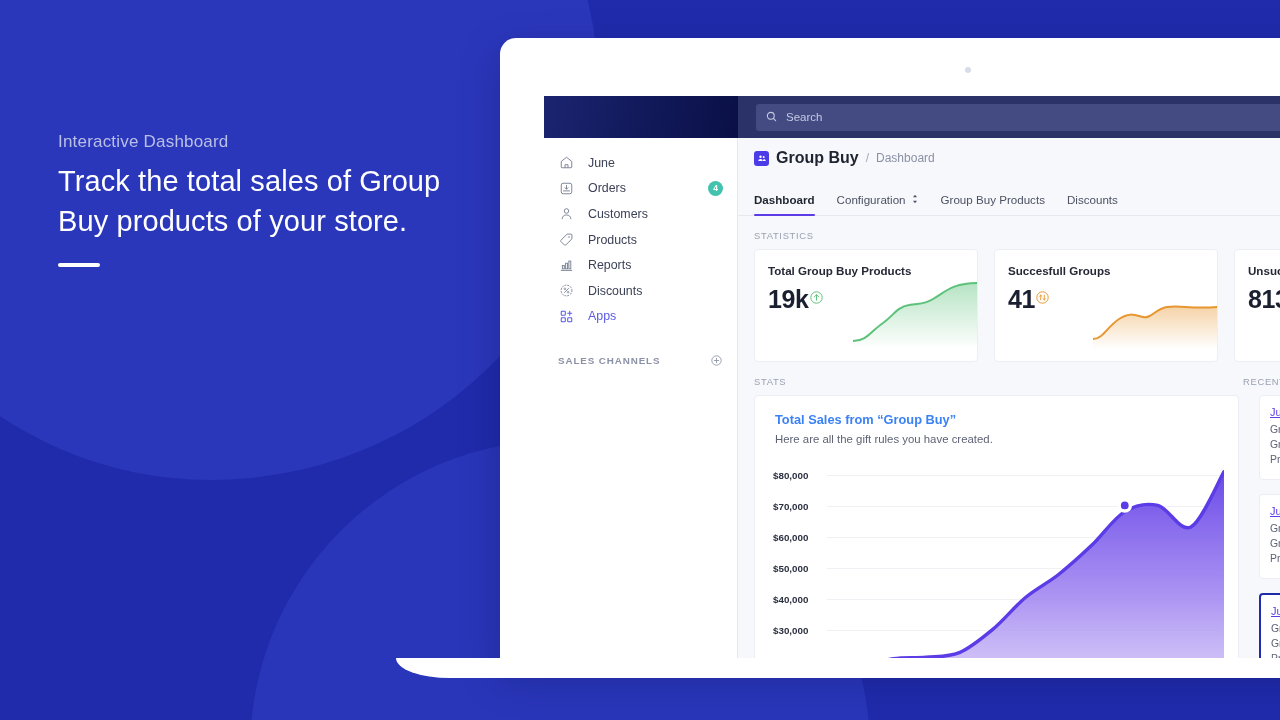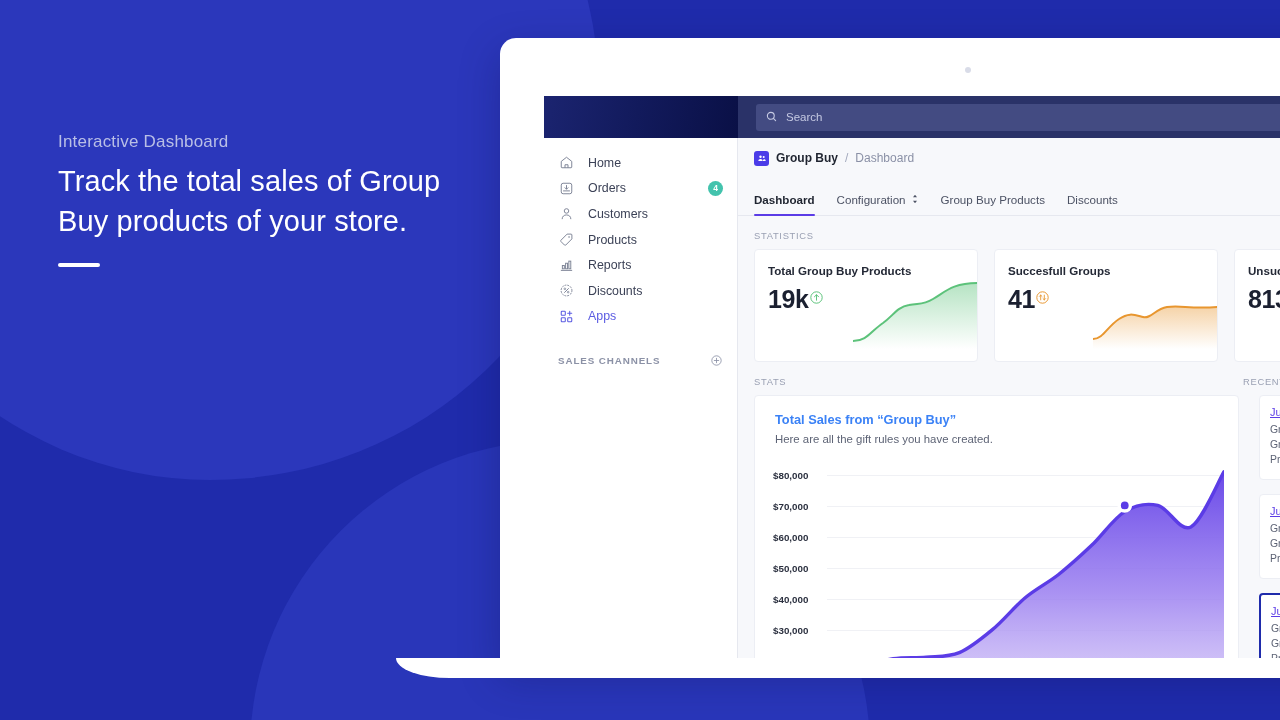--- a/index.html
+++ b/index.html
@@ -166,21 +166,21 @@
     display: flex; align-items: center;
     padding: 0 0 0 16px;
     gap: 7px;
   }
   .crumb-logo {
     width: 15px; height: 15px;
     border-radius: 3px;
     background: #4b3ce8;
     display: flex; align-items: center; justify-content: center;
   }
-  .crumb-app { font-size: 12px; color: #1f2430; font-weight: 600; }
+  .crumb-app { font-size: 16px; color: #1f2430; font-weight: 600; }
   .crumb-sep { font-size: 12px; color: #a3a9bd; }
   .crumb-page { font-size: 12px; color: #8a90a6; }
 
   .tabbar {
     height: 38px;
     background: #f7f8fb;
     border-bottom: 1px solid #e6e8ef;
     display: flex; align-items: flex-end;
     padding: 0 0 0 16px;
     gap: 22px;
@@ -314,21 +314,21 @@
 
         <div class="sidebar">
 
           <div class="nav-item">
             <span class="nav-ico">
               <svg width="15" height="15" viewBox="0 0 20 20" fill="none">
                 <path d="M3 8.5L10 3l7 5.5V16a1 1 0 0 1-1 1H4a1 1 0 0 1-1-1V8.5z" stroke="#7d8496" stroke-width="1.3" stroke-linejoin="round"></path>
                 <path d="M8 17v-4h4v4" stroke="#7d8496" stroke-width="1.3" stroke-linejoin="round"></path>
               </svg>
             </span>
-            <span class="nav-label">Home</span>
+            <span class="nav-label">June</span>
           </div>
 
           <div class="nav-item">
             <span class="nav-ico">
               <svg width="15" height="15" viewBox="0 0 20 20" fill="none">
                 <rect x="3" y="3" width="14" height="14" rx="2.5" stroke="#7d8496" stroke-width="1.3"></rect>
                 <path d="M10 6v4.5M8 9l2 2 2-2" stroke="#7d8496" stroke-width="1.3" stroke-linecap="round" stroke-linejoin="round"></path>
                 <path d="M6 13.2h8" stroke="#7d8496" stroke-width="1.3" stroke-linecap="round"></path>
               </svg>
             </span>

